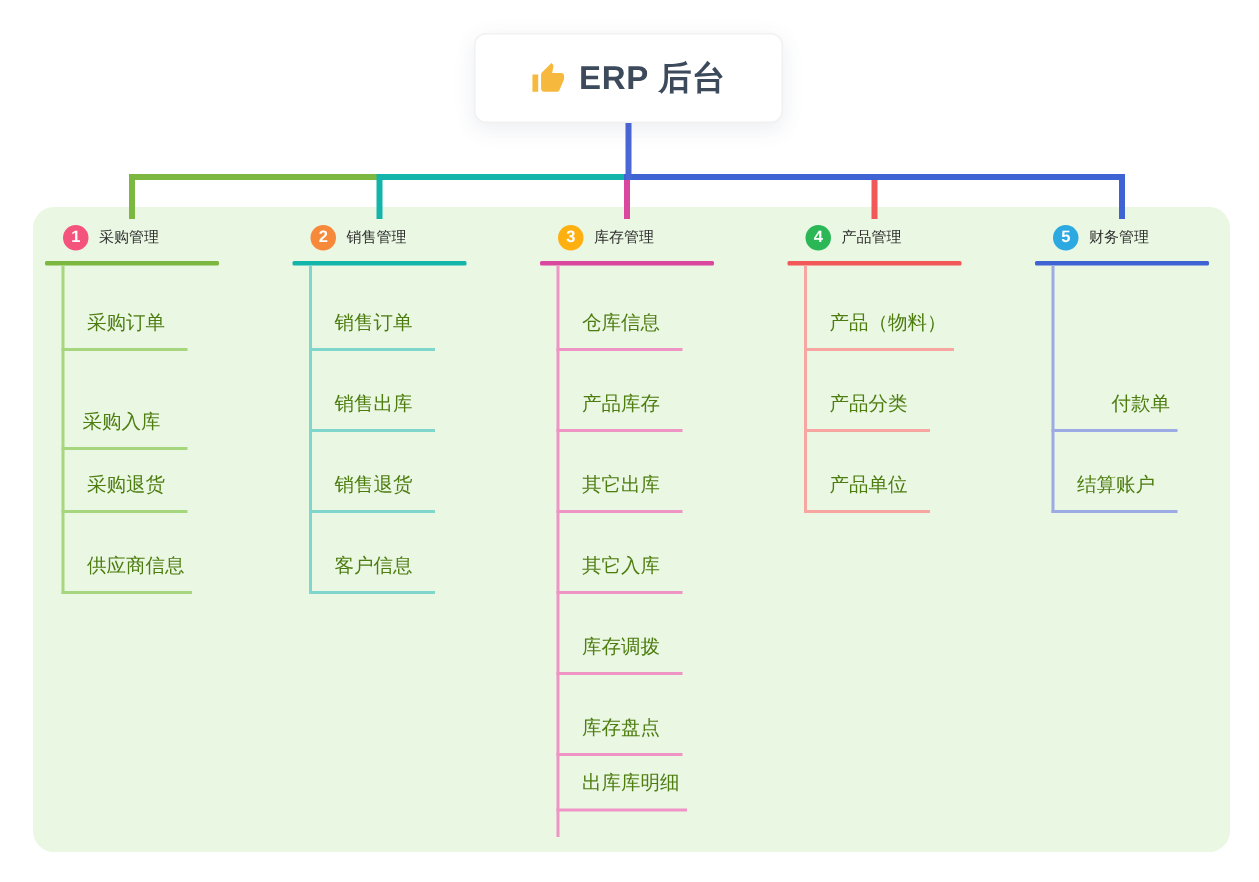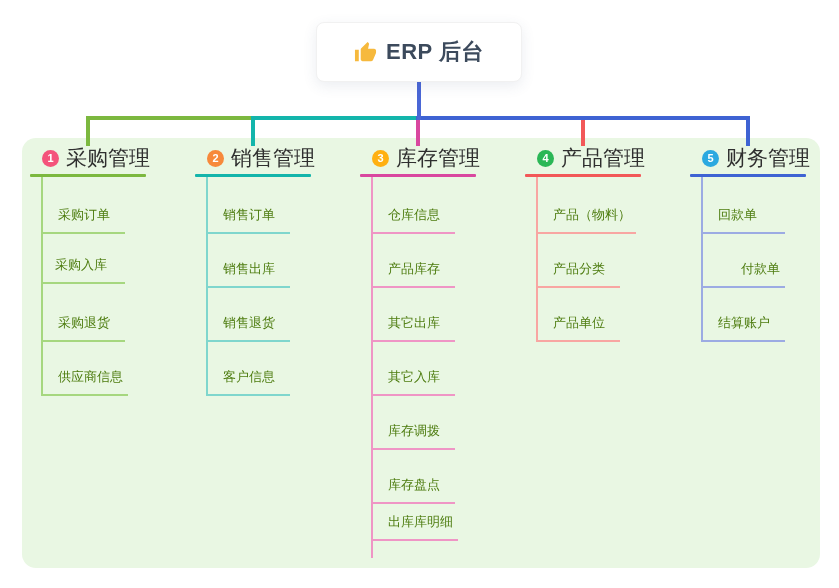--- a/index.html
+++ b/index.html
@@ -31,21 +31,21 @@
   .branch{position:absolute;top:0;left:0;width:839px;height:588px;pointer-events:none;}
   .branch *{pointer-events:auto;}
   .branch-title{
     position:absolute;top:148px;height:20px;
     display:flex;align-items:center;gap:7px;white-space:nowrap;
   }
   .badge{
     width:17px;height:17px;border-radius:50%;flex:0 0 17px;
     color:#ffffff;font-size:11px;font-weight:bold;line-height:17px;text-align:center;
   }
-  .branch-label{font-size:21px;color:#2f2f2f;font-weight:500;}
+  .branch-label{font-size:10px;color:#2f2f2f;font-weight:500;}
   .title-underline{position:absolute;top:174px;width:116px;height:3px;border-radius:1px;}
   .tree-line{position:absolute;top:177px;width:2px;}
   .child{
     position:absolute;white-space:nowrap;box-sizing:border-box;
     min-width:84px;padding:0 5px 8px 17px;
     font-size:13px;line-height:18px;color:#4d7c0f;
     border-bottom:2px solid transparent;
   }
 </style>
 </head>
@@ -78,21 +78,21 @@
 
   <div id="branches">
       <div class="branch">
         <div class="branch-title" style="left: 42px;">
           <span class="badge" style="background: rgb(244, 83, 123);">1</span>
           <span class="branch-label">采购管理</span>
         </div>
         <div class="title-underline" style="left: 30px; background: rgb(124, 184, 63);"></div>
         <div class="tree-line" style="left: 41px; height: 219px; background: rgb(166, 215, 127);"></div>
         <div class="child" style="left: 41px; top: 206px; border-bottom-color: rgb(166, 215, 127);">采购订单</div>
-        <div class="child" style="left: 41px; top: 256px; border-bottom-color: rgb(166, 215, 127); padding-left: 14px;">采购入库</div>
+        <div class="child" style="left: 41px; top: 272px; border-bottom-color: rgb(166, 215, 127); padding-left: 14px;">采购入库</div>
         <div class="child" style="left: 41px; top: 314px; border-bottom-color: rgb(166, 215, 127);">采购退货</div>
         <div class="child" style="left: 41px; top: 368px; border-bottom-color: rgb(166, 215, 127);">供应商信息</div>
       </div>
       <div class="branch">
         <div class="branch-title" style="left: 207px;">
           <span class="badge" style="background: rgb(247, 137, 59);">2</span>
           <span class="branch-label">销售管理</span>
         </div>
         <div class="title-underline" style="left: 195px; background: rgb(19, 181, 171);"></div>
         <div class="tree-line" style="left: 206px; height: 219px; background: rgb(127, 214, 205);"></div>
@@ -127,19 +127,18 @@
         <div class="child" style="left: 536px; top: 260px; border-bottom-color: rgb(248, 166, 162);">产品分类</div>
         <div class="child" style="left: 536px; top: 314px; border-bottom-color: rgb(248, 166, 162);">产品单位</div>
       </div>
       <div class="branch">
         <div class="branch-title" style="left: 702px;">
           <span class="badge" style="background: rgb(43, 169, 224);">5</span>
           <span class="branch-label">财务管理</span>
         </div>
         <div class="title-underline" style="left: 690px; background: rgb(62, 99, 211);"></div>
         <div class="tree-line" style="left: 701px; height: 165px; background: rgb(156, 171, 227);"></div>
-        <div class="child" style="left: 701px; top: 206px; border-bottom-color: rgb(156, 171, 227);">回款单</div>
         <div class="child" style="left: 701px; top: 260px; border-bottom-color: rgb(156, 171, 227); text-align: right;">付款单</div>
         <div class="child" style="left: 701px; top: 314px; border-bottom-color: rgb(156, 171, 227);">结算账户</div>
       </div>
     </div>
 
 </div>
 
 </body></html>

